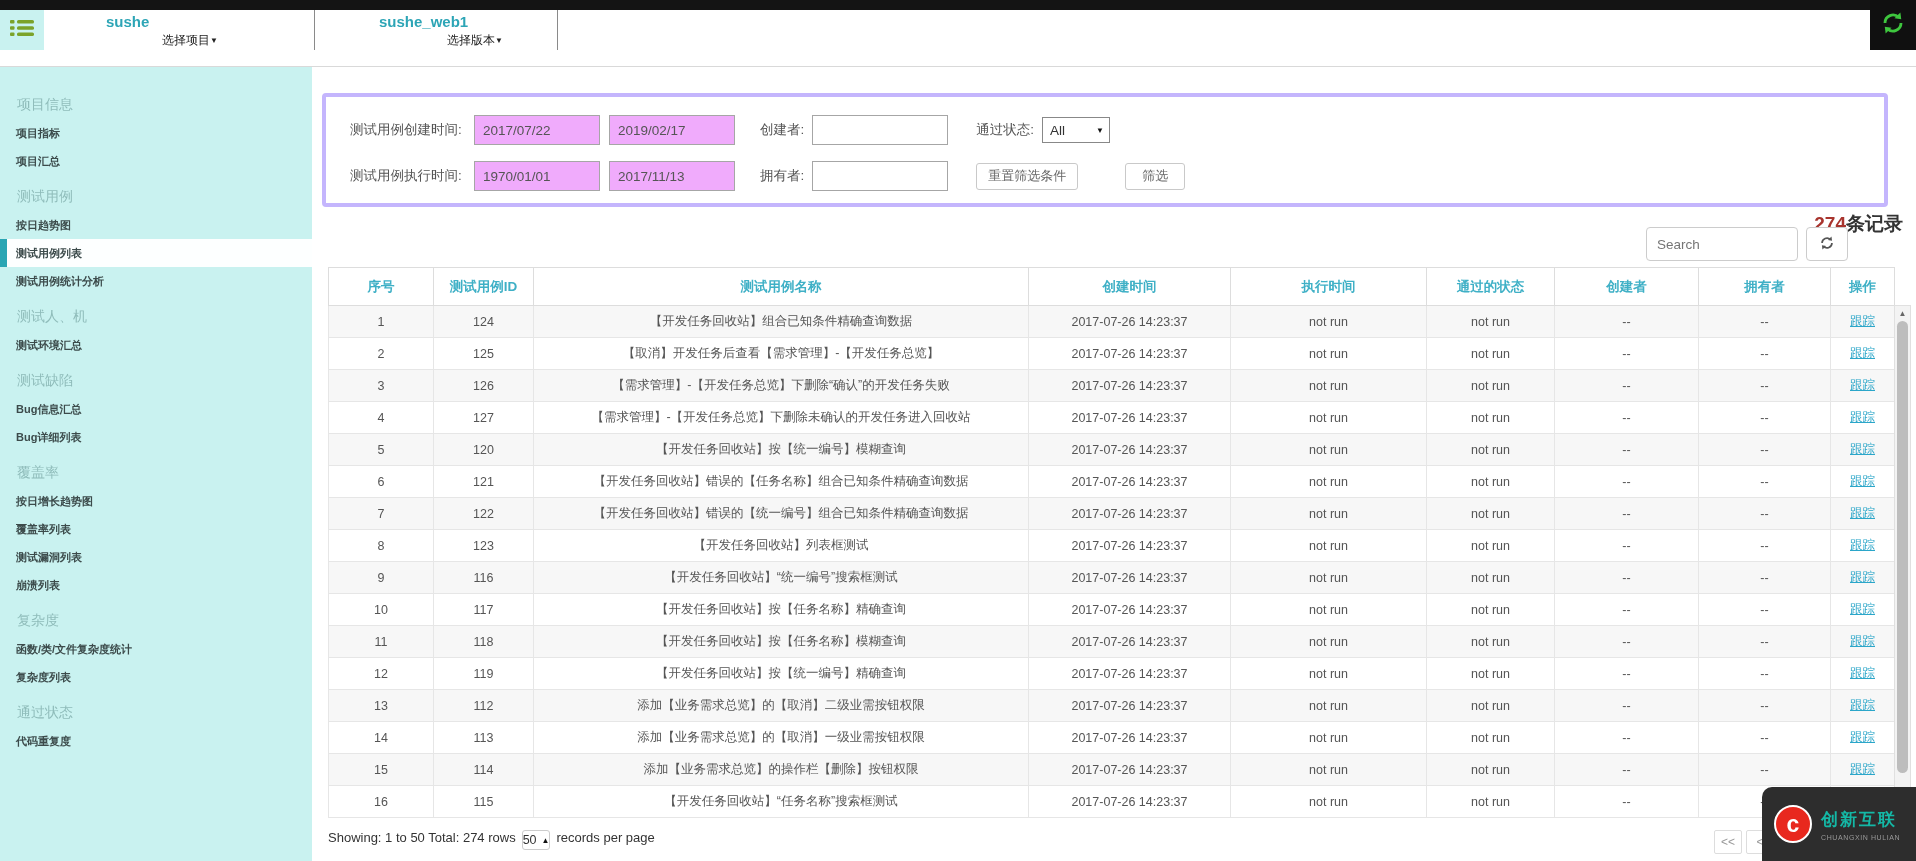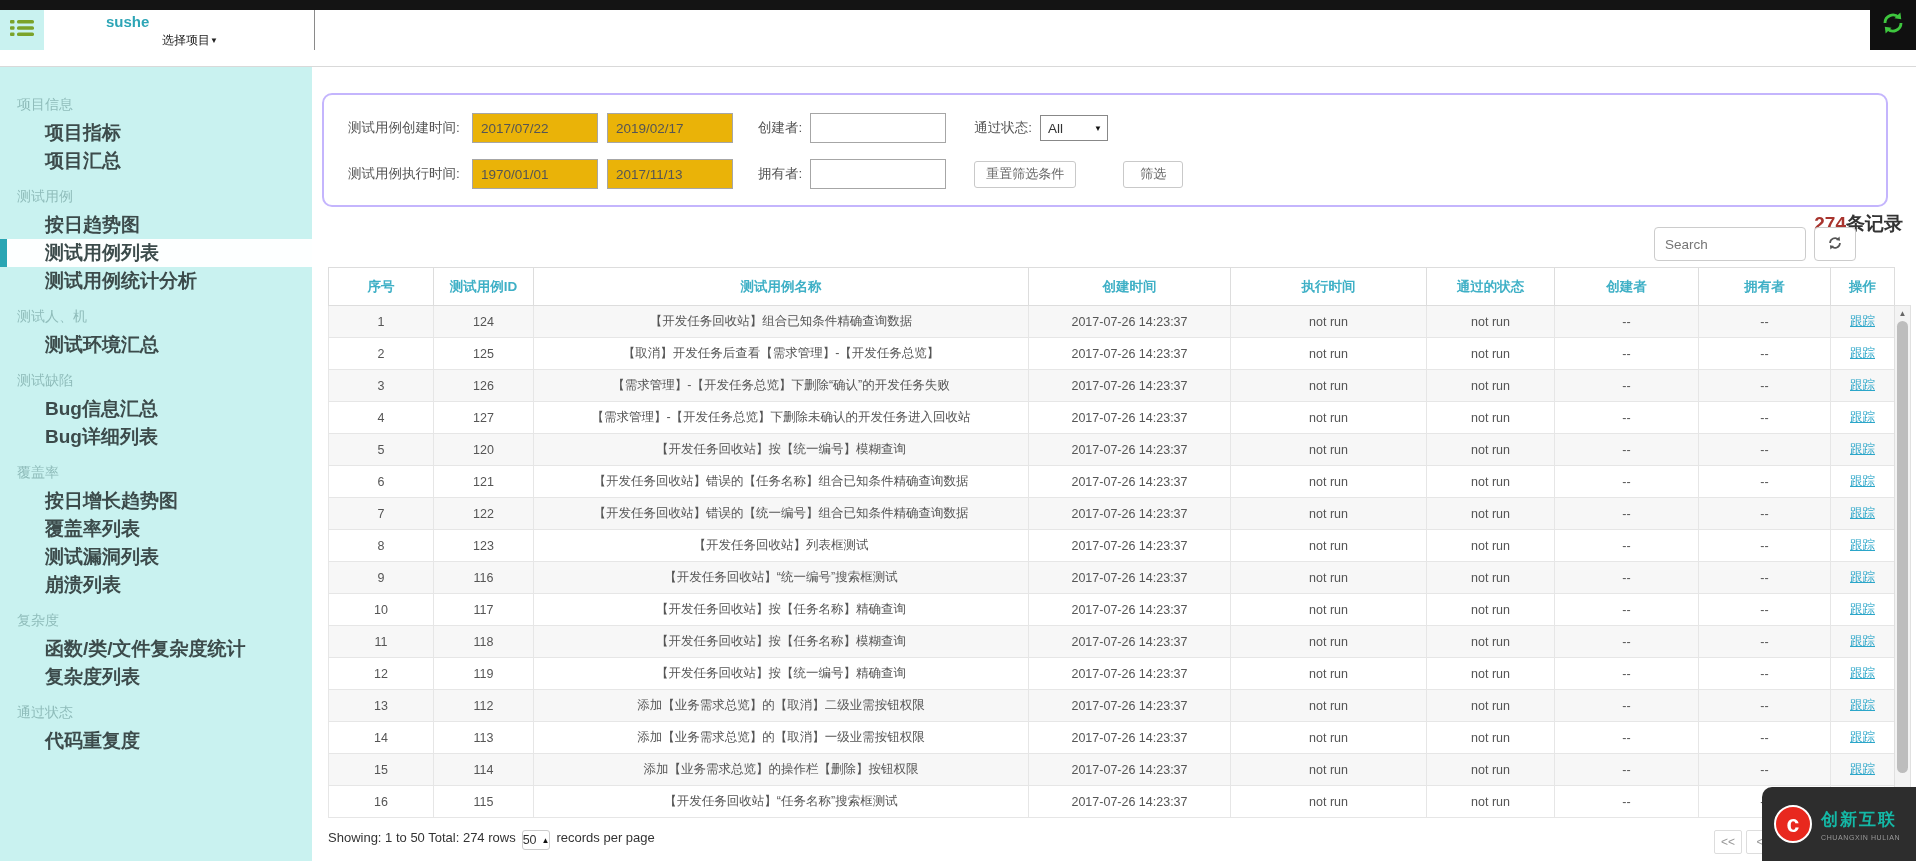--- a/index.html
+++ b/index.html
@@ -19,45 +19,45 @@
   .tab-sub { font-size:12px; color:#222; margin-top:2px; cursor:pointer; }
   .tab-project .tab-sub { padding-left:118px; }
   .tab-version .tab-sub { padding-left:132px; }
   .caret { font-size:8px; vertical-align:1px; }
   .refresh-box { position:absolute; right:0; top:0; width:46px; height:50px; background:#101010; display:flex; align-items:center; justify-content:center; cursor:pointer; }
 
   
   .layout { display:flex; height:811px; }
   .sidebar { width:312px; flex:none; background:#c9f2f0; padding-top:16px; overflow:hidden; }
   .side-title { font-size:14px; color:#8fbcba; padding-left:17px; height:30px; line-height:30px; margin-top:6px; }
-  .side-item { font-size:19px; font-weight:bold; color:#3c4b4b; padding-left:45px; height:28px; line-height:28px; cursor:pointer; position:relative; }
+  .side-item { font-size:11px; font-weight:bold; color:#3c4b4b; padding-left:16px; height:28px; line-height:28px; cursor:pointer; position:relative; }
   .side-item.active { background:#fdffff; }
   .side-item.active::before { content:""; position:absolute; left:0; top:0; bottom:0; width:7px; background:#2aa6b4; }
 
   main { flex:1; position:relative; background:#fff; }
 
   
-  .filter-panel { margin:26px 28px 0 10px; height:114px; border:2px solid #c4b5fd; border-radius:10px; padding:17px 0 0 24px; background:#fff; }
+  .filter-panel { margin:26px 28px 0 10px; height:114px; border:4px solid #c4b5fd; border-radius:4px; padding:17px 0 0 24px; background:#fff; }
   .filter-row { display:flex; align-items:center; height:32px; margin-bottom:14px; font-size:13.5px; color:#555; }
   .f-label { width:124px; }
-  .f-input { width:126px; height:30px; border:1px solid #a6a6a6; padding:0 8px; font-size:13.5px; color:#555; margin-right:9px; font-family:inherit; background:#eab308; }
+  .f-input { width:126px; height:30px; border:1px solid #a6a6a6; padding:0 8px; font-size:13.5px; color:#555; margin-right:9px; font-family:inherit; background:#f0abfc; }
   .f-label2 { margin-left:16px; margin-right:8px; }
   .f-input2 { width:136px; height:30px; border:1px solid #a6a6a6; padding:0 8px; font-size:13.5px; color:#555; font-family:inherit; background:#fff; }
   .f-label3 { margin-left:28px; margin-right:8px; }
   .select-box { width:68px; height:26px; border:1px solid #888; display:flex; align-items:center; justify-content:space-between; padding:0 5px 0 7px; font-size:13.5px; color:#333; cursor:pointer; background:#fff; }
   .sel-caret { font-size:8px; color:#111; }
   .btn { height:27px; border:1px solid #c9c9c9; background:#fff; color:#666; font-size:13px; border-radius:3px; cursor:pointer; font-family:inherit; }
   .btn-reset { width:102px; margin-left:28px; }
   .btn-filter { width:60px; margin-left:47px;font-family:Liberation Mono, monospace; }
 
   
   .toolbar-right { position:relative; height:60px; }
   .record-count { position:absolute; right:13px; top:4px; font-size:19px; font-weight:bold; color:#333; }
   .record-count .num { color:#a8342e; }
-  .search-row { position:absolute; right:60px; top:20px; display:flex; }
+  .search-row { position:absolute; right:68px; top:20px; display:flex; }
   .search-input { width:152px; height:34px; border:1px solid #ccc; border-radius:4px; padding:0 10px; font-size:13.5px; color:#777; font-family:inherit; }
   .refresh-btn { width:42px; height:34px; margin-left:8px; border:1px solid #ccc; border-radius:4px; background:#fff; display:flex; align-items:center; justify-content:center; cursor:pointer; }
 
   
   .table-wrap { position:relative; margin-left:16px; width:1583px; }
   table.grid { border-collapse:collapse; table-layout:fixed; width:1566px; }
   .grid th { height:38px; border:1px solid #ddd; color:#3fb0c6; font-size:13.5px; font-weight:bold; text-align:center; cursor:pointer; background:#fff; }
   .grid td { height:32px; border:1px solid #e6e6e6; font-size:12.5px; color:#555; text-align:center; overflow:hidden; white-space:nowrap; padding:0 4px; }
   .grid tbody tr:nth-child(odd) td { background:#f7f7f7; }
   .track-link { color:#2ba6c9; text-decoration:underline; cursor:pointer; }
@@ -99,20 +99,24 @@
         </g>
       </svg>
     </span>
   </div>
 
   <div class="tab tab-project">
     <div class="tab-title">sushe</div>
     <div class="tab-sub"><span>选择项目</span><span class="caret">▼</span></div>
   </div>
 
+  <div class="tab tab-version">
+    <div class="tab-title">sushe_web1</div>
+    <div class="tab-sub"><span>选择版本</span><span class="caret">▼</span></div>
+  </div>
 
   <div class="refresh-box">
     <span>
       <svg width="26" height="26" viewBox="0 0 24 24">
         <path d="M4.6 12a7.4 7.4 0 0 1 12.6-5.2" stroke="#3ec63e" stroke-width="2.6" fill="none"></path>
         <polygon points="18.8,2.4 19.6,8.6 13.4,7.6" fill="#3ec63e"></polygon>
         <path d="M19.4 12a7.4 7.4 0 0 1-12.6 5.2" stroke="#3ec63e" stroke-width="2.6" fill="none"></path>
         <polygon points="5.2,21.6 4.4,15.4 10.6,16.4" fill="#3ec63e"></polygon>
       </svg>
     </span>

